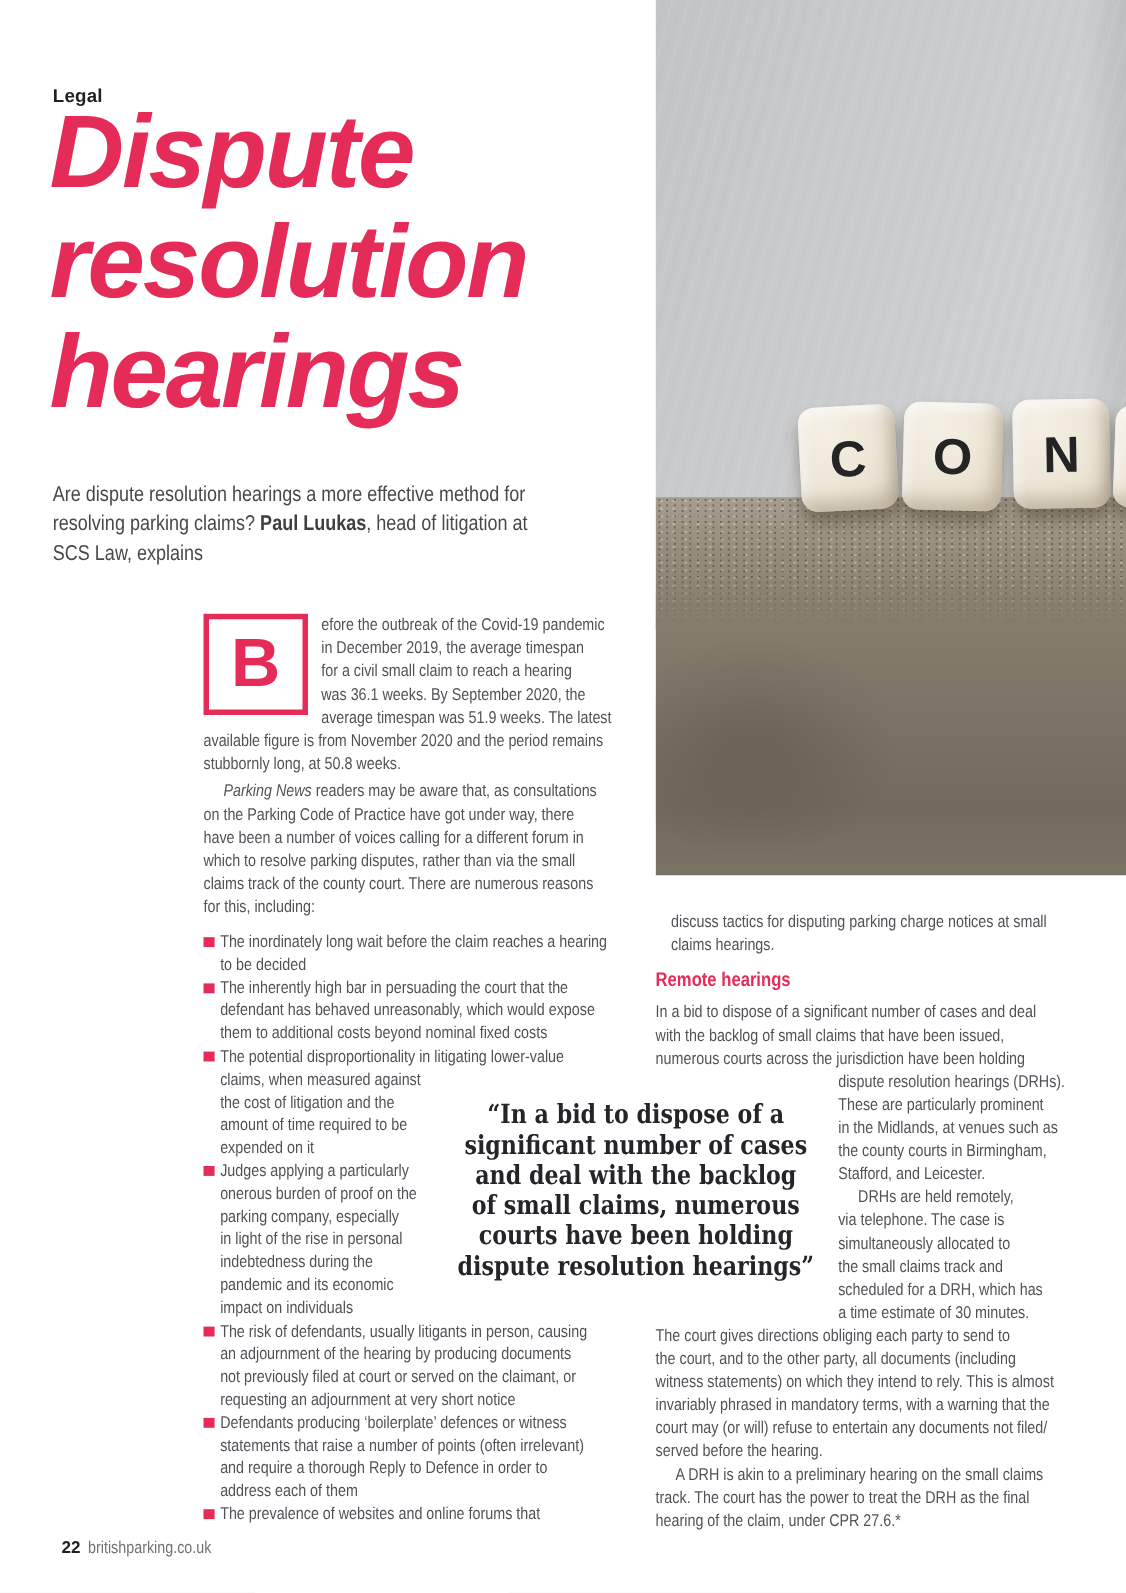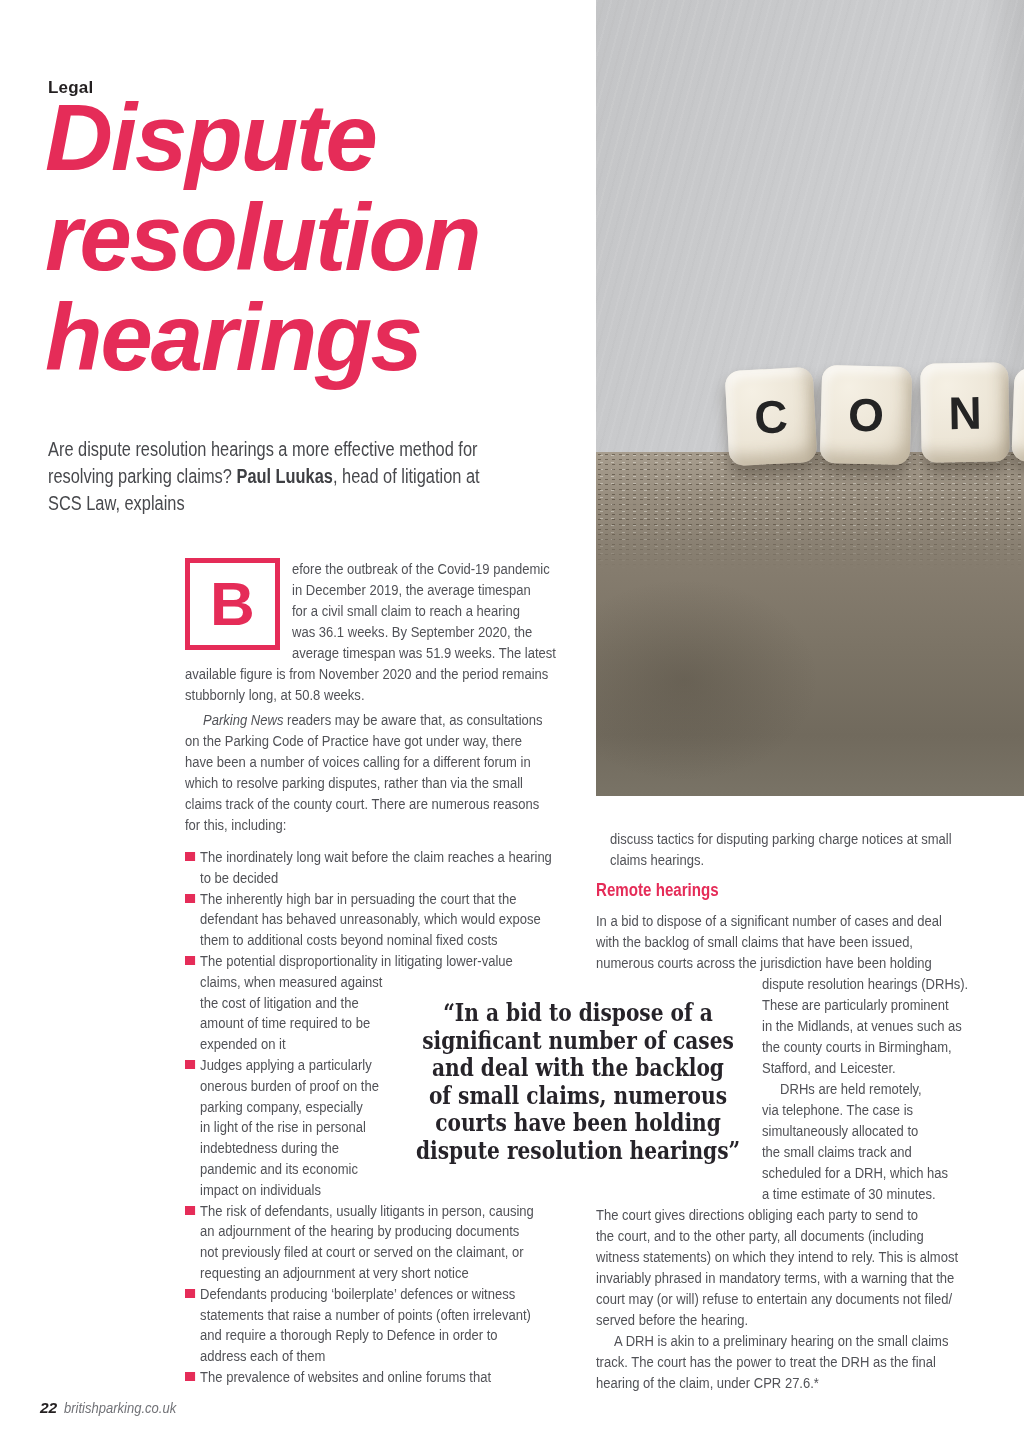--- a/index.html
+++ b/index.html
@@ -75,21 +75,21 @@
     font-family:"DejaVu Serif","Liberation Serif",serif;font-weight:bold;
     font-size:24px;line-height:27.5px;color:#262329;text-align:center;white-space:pre-line;
   }
 
   .col2-cont{left:610px;top:828px;width:470px;}
   .col2-head{position:absolute;left:596px;top:880px;margin:0;font-size:18px;font-weight:bold;color:#e52c58;}
   .col2-p1{left:596px;top:910px;width:476px;}
   .col2-wrap{left:762px;top:973px;width:285px;}
   .col2-p2{left:596px;top:1204px;width:476px;}
 
-  .footer{position:absolute;left:40px;top:1399px;font-size:15.5px;font-style:italic;}
+  .footer{position:absolute;left:56px;top:1399px;font-size:15.5px;}
   .footer .pnum{font-weight:bold;color:#231f20;}
   .footer .site{color:#717277;margin-left:7px;}
 </style>
 </head>
 <body>
 
 <div class="page">
 
   <div class="photo">
     <div class="wall"></div>

